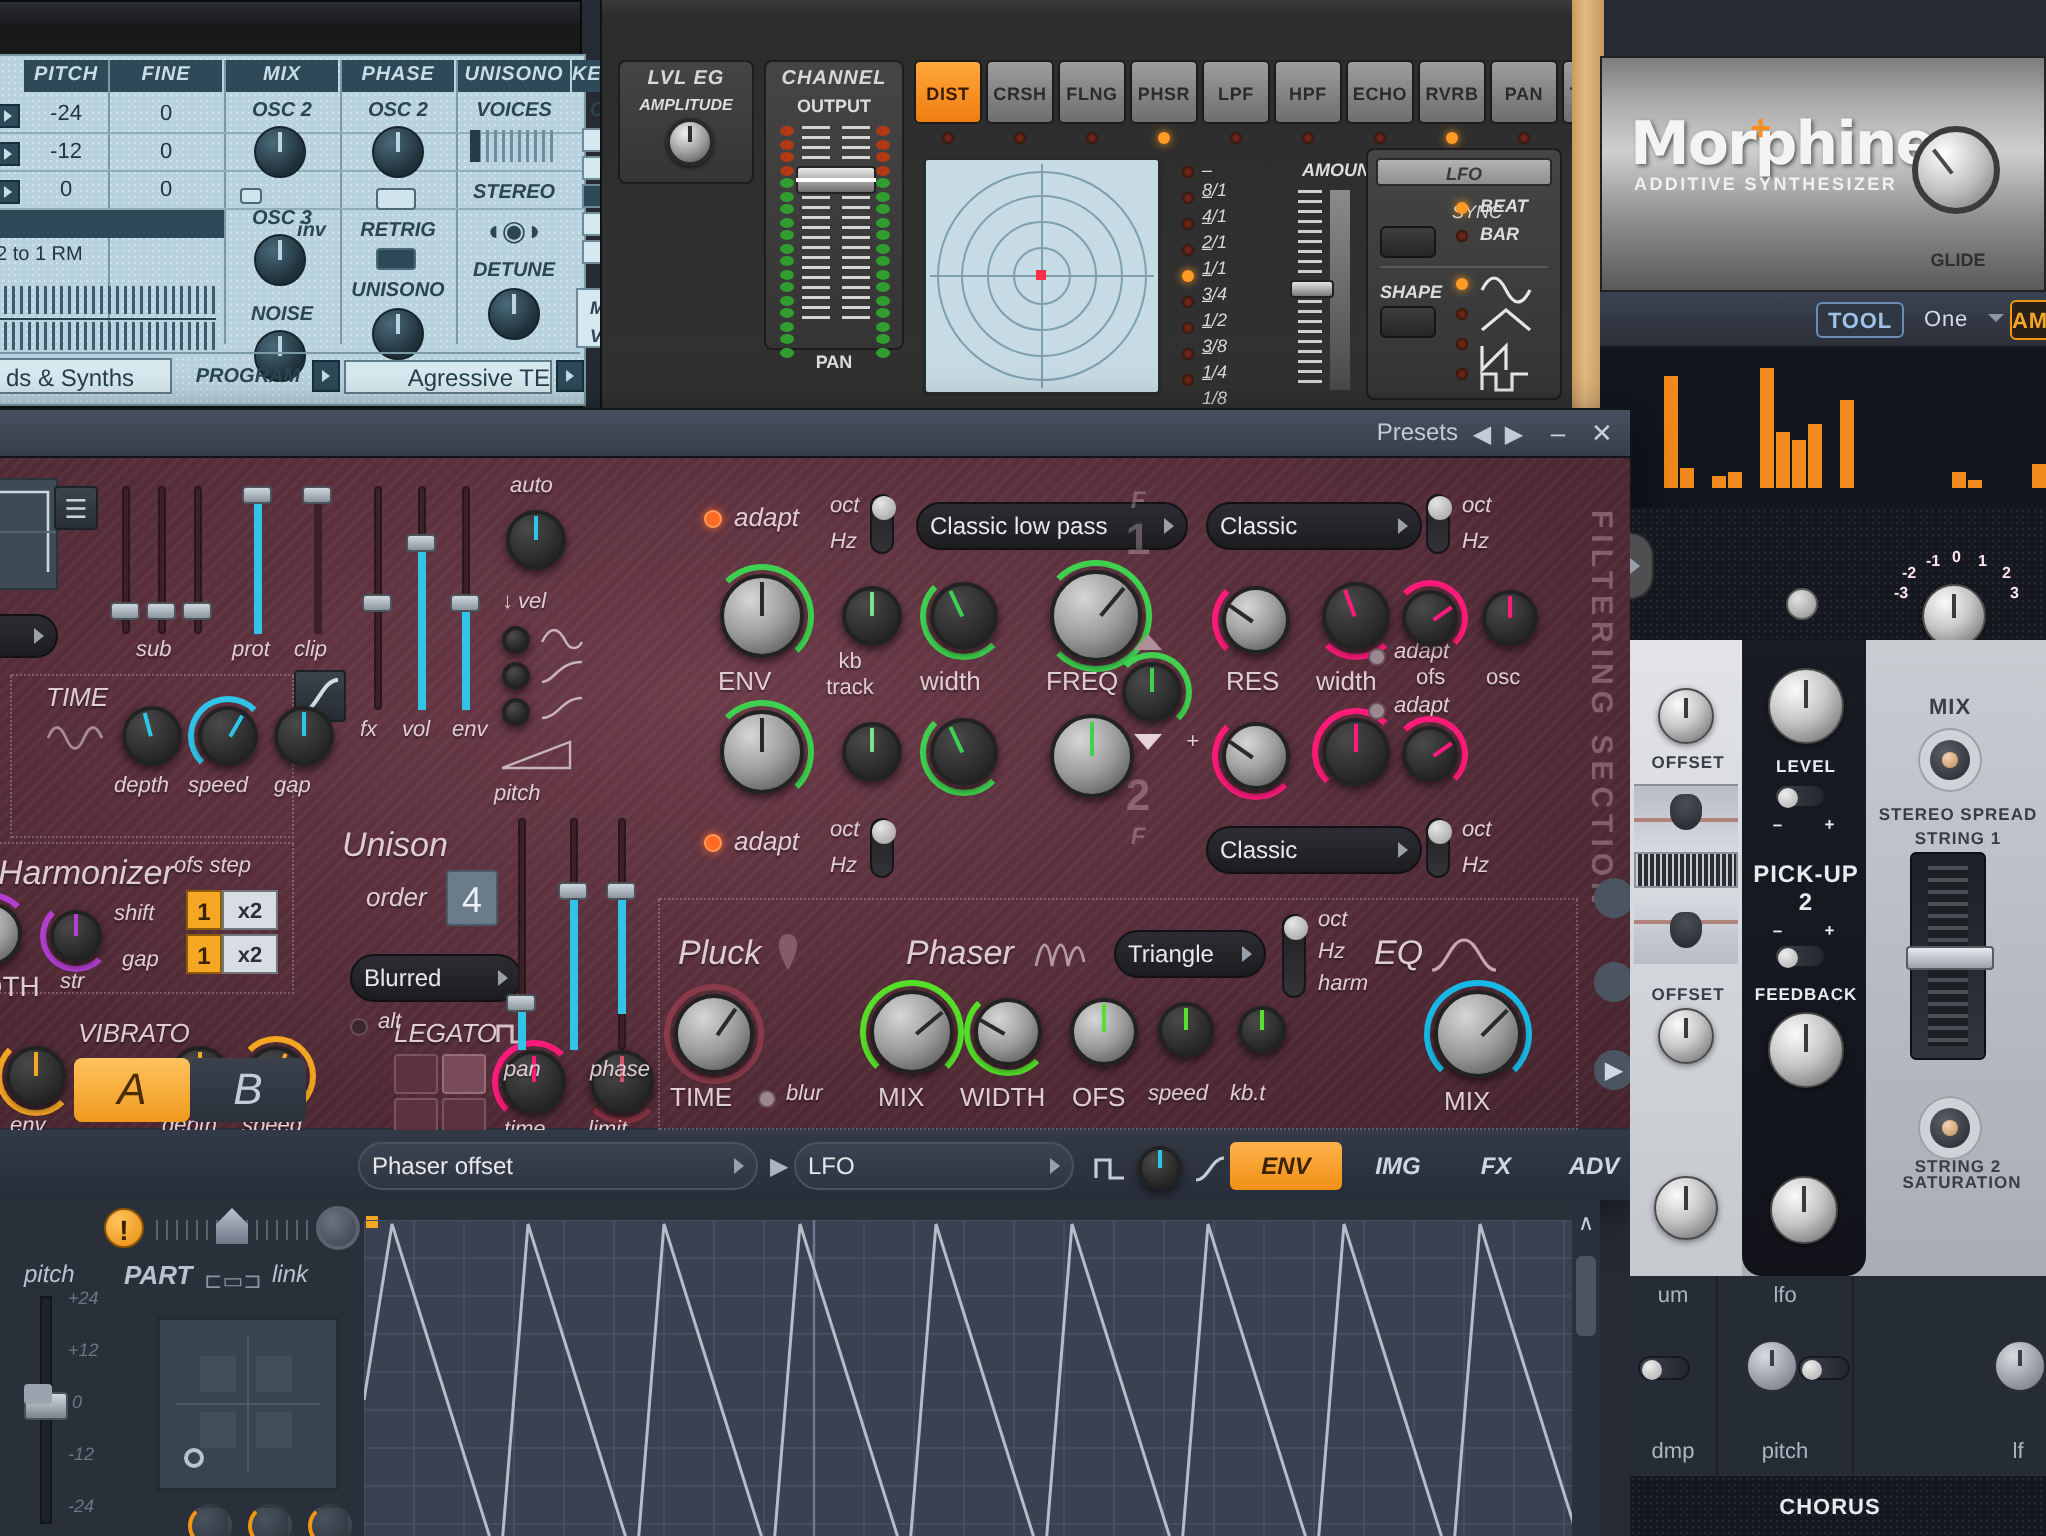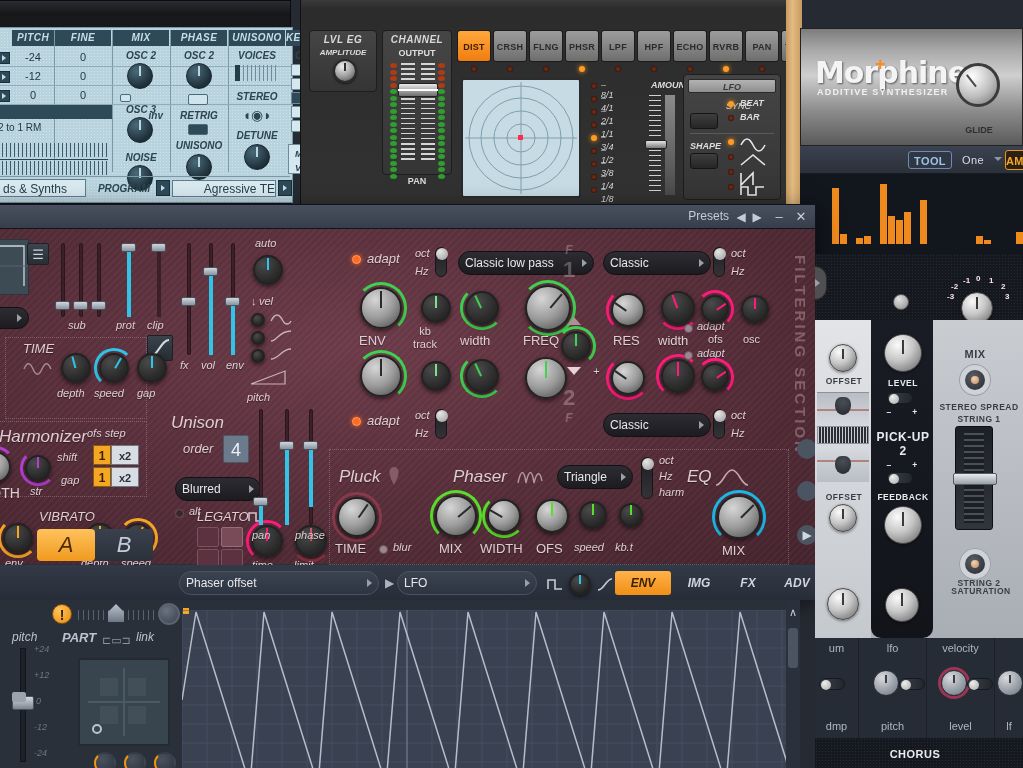--- a/index.html
+++ b/index.html
@@ -1169,28 +1169,20 @@
       <div class="modfoot">dmp</div>
     </div>
     <div class="modcell" style="left:44px;width:68px;">
       <div class="modhdr">lfo</div>
       <div class="modknob" style="left:14px;top:32px;width:26px;height:26px;"></div>
       <div class="modsw" style="left:40px;top:40px;">
           <div class="d"></div>
         </div>
       <div class="modfoot">pitch</div>
     </div>
-    <div class="modcell" style="left:112px;width:68px;">
-      <div class="modhdr">velocity</div>
-      <div class="modknob" style="left:14px;top:32px;width:26px;height:26px;box-shadow:0 0 0 3px rgba(255,60,110,.55);"></div>
-      <div class="modsw" style="left:40px;top:40px;">
-          <div class="d"></div>
-        </div>
-      <div class="modfoot">level</div>
-    </div>
     <div class="modcell" style="left:180px;width:28px;border-right:none;">
       <div class="modknob" style="left:2px;top:32px;width:26px;height:26px;"></div>
       <div class="modfoot">lf</div>
     </div>
   </div>
 
   <div id="pinkbar2">
     <div class="gl w" style="left:40px;top:10px;width:120px;font-size:11px;">CHORUS</div>
 
   </div>

